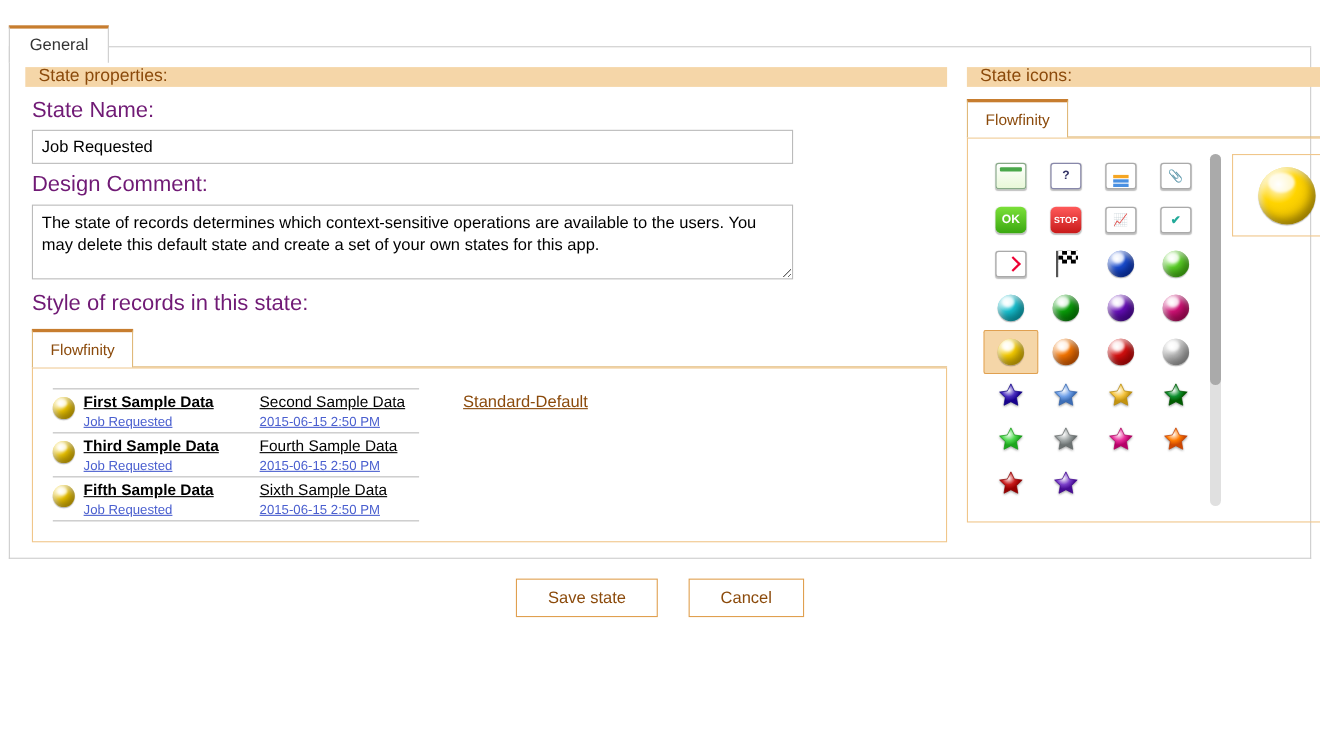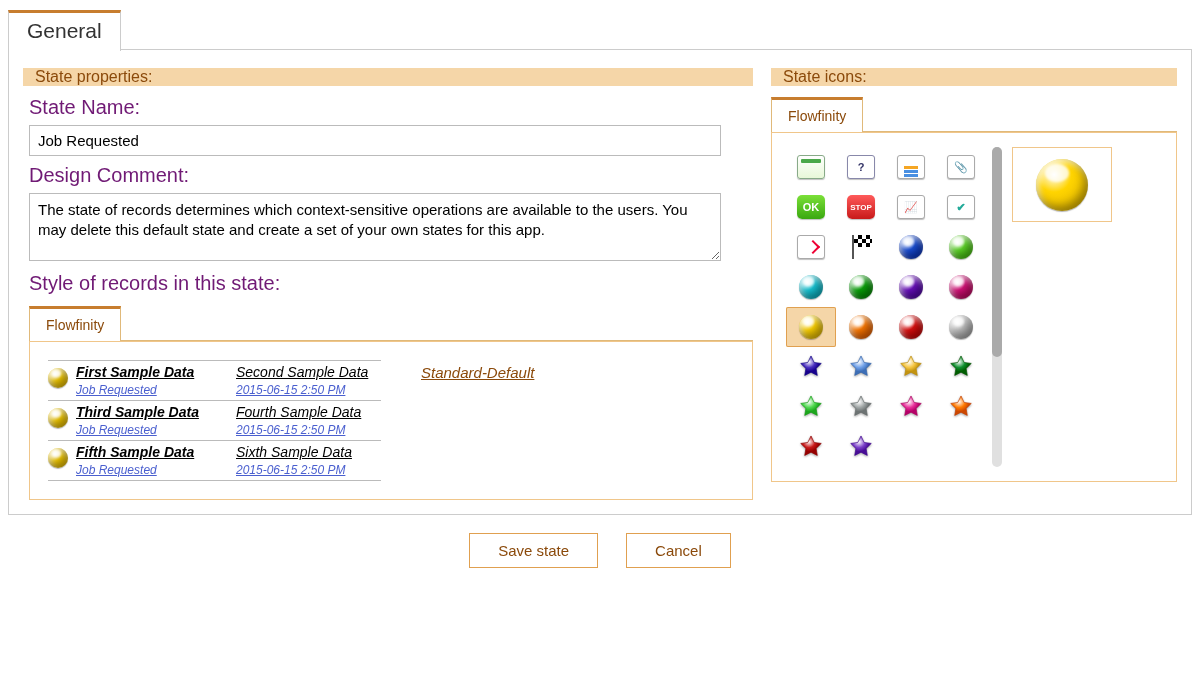--- a/index.html
+++ b/index.html
@@ -1,32 +1,32 @@
 <!DOCTYPE html>
 <html><head>
 <meta charset="utf-8">
 <style>
 * { box-sizing: border-box; margin: 0; padding: 0; }
 body { font-family: "Helvetica Neue", Arial, sans-serif; font-size: 14px; color: #333; background: #fff; padding: 8px; }
 .tabs { display: flex; border-bottom: 1px solid #ccc; margin-bottom: 0; }
-.tab { padding: 8px 18px; border: 1px solid #ccc; border-bottom: none; background: #fff; cursor: pointer; margin-right: 0; position: relative; top: 2px; font-size: 21px; text-align: right; }
+.tab { padding: 8px 18px; border: 1px solid #ccc; border-bottom: none; background: #fff; cursor: pointer; margin-right: 0; position: relative; top: 15px; font-size: 15px; text-align: right; }
 .tab.active { border-top: 3px solid #c77d2f; background: #fff; font-weight: 400; padding-top: 6px; z-index: 2; }
 .tab:not(.active) { background: #fff; border-left: 1px solid #ccc; }
 .panel { border: 1px solid #ccc; border-top: none; padding: 18px 14px 14px 14px; }
 .description { color: #888; font-size: 15px; line-height: 1.4; margin-bottom: 14px; }
 .columns { display: flex; gap: 18px; }
 .col-left { flex: 0 0 720px; }
 .col-right { flex: 1; }
 .section-header { background: #f5d6a8; color: #8b4a0b; font-size: 16px; padding: 0 12px; margin-bottom: 10px; }
 .field-label { color: #701a75; font-size: 20px; margin: 8px 0 6px 6px; }
 .text-input { width: 692px; padding: 6px 8px; font-size: 15px; border: 1px solid #bbb; margin-left: 6px; }
 .textarea { width: 692px; height: 68px; padding: 6px 8px; font-size: 15px; border: 1px solid #bbb; resize: vertical; font-family: inherit; line-height: 1.35; margin-left: 6px; }
 .subtabs { display: flex; margin: 10px 0 0 6px; border-bottom: 1px solid #e0b97a; }
 .subtab { padding: 8px 16px; border: 1px solid #e0b97a; border-bottom: none; border-top: 3px solid #c77d2f; background: #fff; color: #8b4a0b; font-size: 14px; cursor: pointer; position: relative; top: 1px; }
-.style-preview-box { border: 1px solid #f0c68a; margin: 0 0 0 6px; padding: 18px; width: 724px; display: flex; align-items: flex-start; gap: 40px; font-style: italic; }
+.style-preview-box { border: 1px solid #f0c68a; margin: 0 0 0 6px; padding: 18px; width: 832px; display: flex; align-items: flex-start; gap: 40px; }
 .sample-table { }
 .sample-row { display: flex; align-items: flex-start; border-bottom: 1px solid #bbb; padding: 3px 0; }
 .sample-row:first-child { border-top: 1px solid #bbb; }
 .sample-icon { width: 22px; height: 22px; margin: 4px 6px 0 0; }
 .sample-col1 { width: 160px; }
 .sample-col2 { width: 145px; }
 .sample-title { font-weight: bold; text-decoration: underline; font-size: 14px; color: #000; }
 .sample-sub { color: #4a5fcf; text-decoration: underline; font-size: 12px; margin-top: 3px; display: inline-block; }
 .style-label { color: #8b4a0b; text-decoration: underline; font-size: 15px; margin-top: 4px; text-align: right; }
 .icons-panel { border: 1px solid #f0c68a; margin: 0; padding: 14px 8px 14px 14px; display: flex; gap: 10px; }

